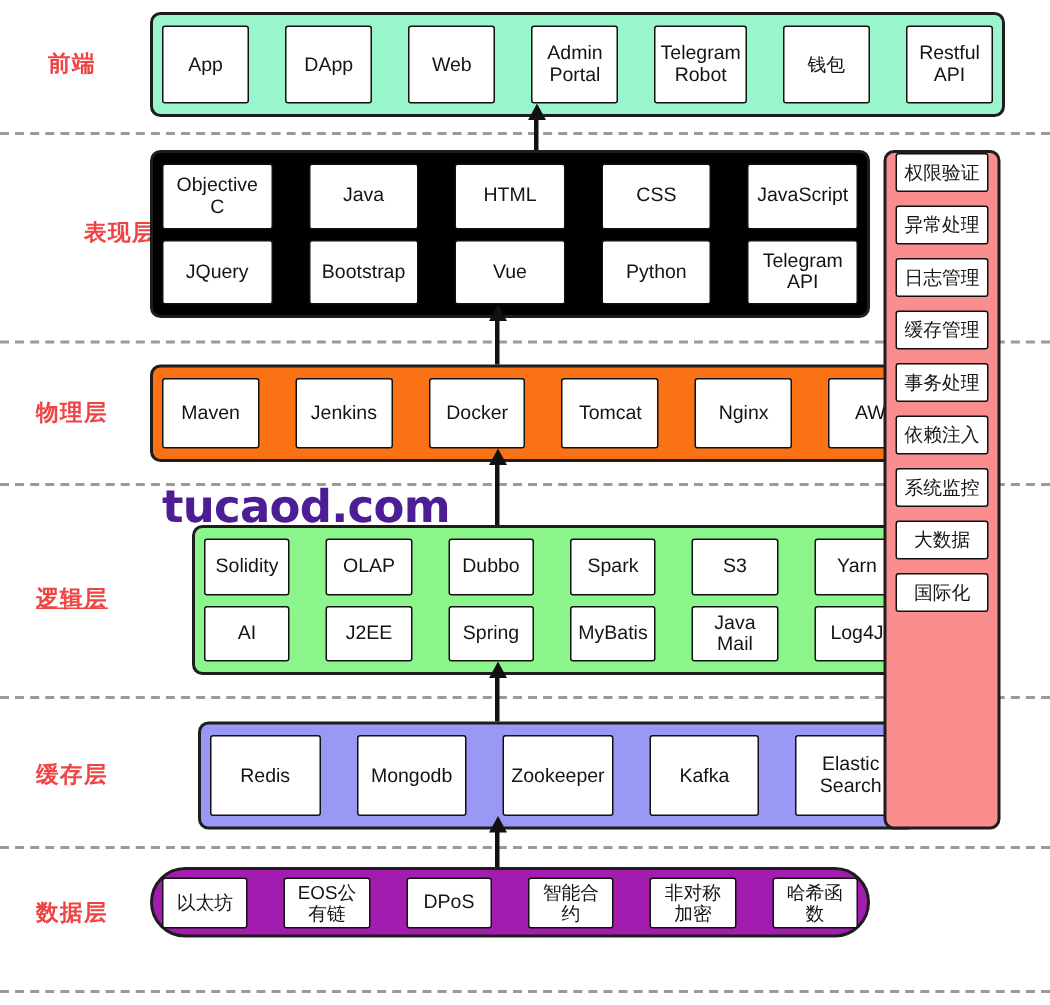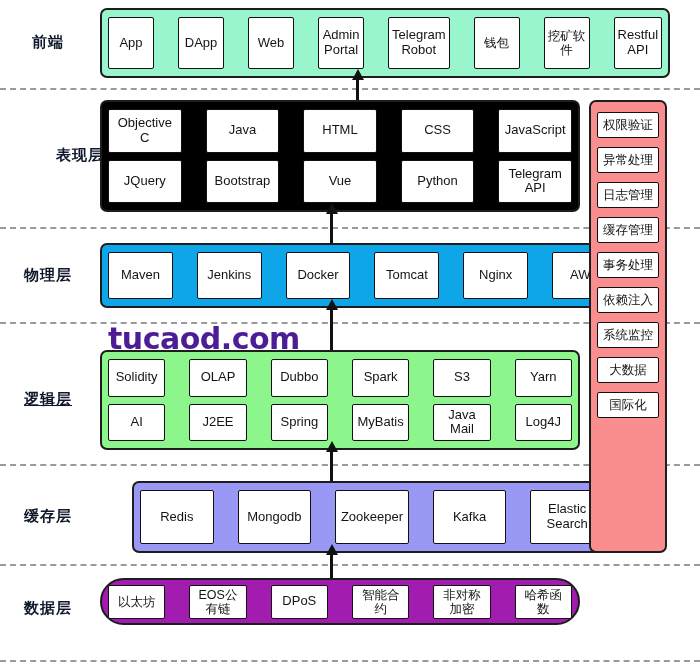--- a/index.html
+++ b/index.html
@@ -32,21 +32,21 @@
   }
 
   
   .layer-label {
     position: absolute;
     left: 0;
     width: 96px;
     text-align: center;
     font-size: 15px;
     font-weight: bold;
-    color: #0f172a;
+    color: #ef4444;
     letter-spacing: 1px;
   }
 
   
   .band {
     position: absolute;
     left: 100px;
     box-sizing: border-box;
     border: 2px solid #1d1d1d;
     border-radius: 7px;
@@ -89,21 +89,21 @@
     left: 589px;
     width: 78px;
     box-sizing: border-box;
     border: 2px solid #1d1d1d;
     border-radius: 7px;
     display: flex;
     flex-direction: column;
     align-items: center;
     justify-content: flex-start;
     gap: 9px;
-    padding: 10px 0 0 0;
+    padding: 0 0 0 0;
   }
   .aspect-chip {
     width: 62px;
     height: 26px;
     background: #ffffff;
     border: 1.6px solid #111111;
     border-radius: 2px;
     display: flex;
     align-items: center;
     justify-content: center;
@@ -159,21 +159,20 @@
     <div class="band" style="top: 8px; height: 70px; width: 570px; background: rgb(153, 245, 204);">
       <div class="band-row">
         <div class="chip">App</div>
         <div class="chip">DApp</div>
         <div class="chip">Web</div>
         <div class="chip">Admin
 Portal</div>
         <div class="chip">Telegram
 Robot</div>
         <div class="chip cjk">钱包</div>
-        <div class="chip cjk">挖矿软件</div>
         <div class="chip">Restful
 API</div>
       </div>
     </div>
     <div class="layer-label" style="top: 146px; padding-left: 32px;">表现层</div>
     <div class="band" style="top: 100px; height: 112px; width: 480px; background: #000000;">
       <div class="band-row">
         <div class="chip">Objective C</div>
         <div class="chip">Java</div>
         <div class="chip">HTML</div>
@@ -183,32 +182,32 @@
       <div class="band-row">
         <div class="chip">JQuery</div>
         <div class="chip">Bootstrap</div>
         <div class="chip">Vue</div>
         <div class="chip">Python</div>
         <div class="chip">Telegram
 API</div>
       </div>
     </div>
     <div class="layer-label" style="top: 265.5px;">物理层</div>
-    <div class="band" style="top: 243px; height: 65px; width: 525px; background: #0ea5e9;">
+    <div class="band" style="top: 243px; height: 65px; width: 525px; background: #f97316;">
       <div class="band-row">
         <div class="chip">Maven</div>
         <div class="chip">Jenkins</div>
         <div class="chip">Docker</div>
         <div class="chip">Tomcat</div>
         <div class="chip">Nginx</div>
         <div class="chip">AWS</div>
       </div>
     </div>
     <div class="layer-label" style="top: 390px; text-decoration: underline;">逻辑层</div>
-    <div class="band" style="top: 350px; height: 100px; width: 480px; background: rgb(140, 245, 140);">
+    <div class="band" style="top: 350px; height: 100px; width: 480px; background: rgb(140, 245, 140); margin-left: 28px;">
       <div class="band-row">
         <div class="chip">Solidity</div>
         <div class="chip">OLAP</div>
         <div class="chip">Dubbo</div>
         <div class="chip">Spark</div>
         <div class="chip">S3</div>
         <div class="chip">Yarn</div>
       </div>
       <div class="band-row">
         <div class="chip">AI</div>

